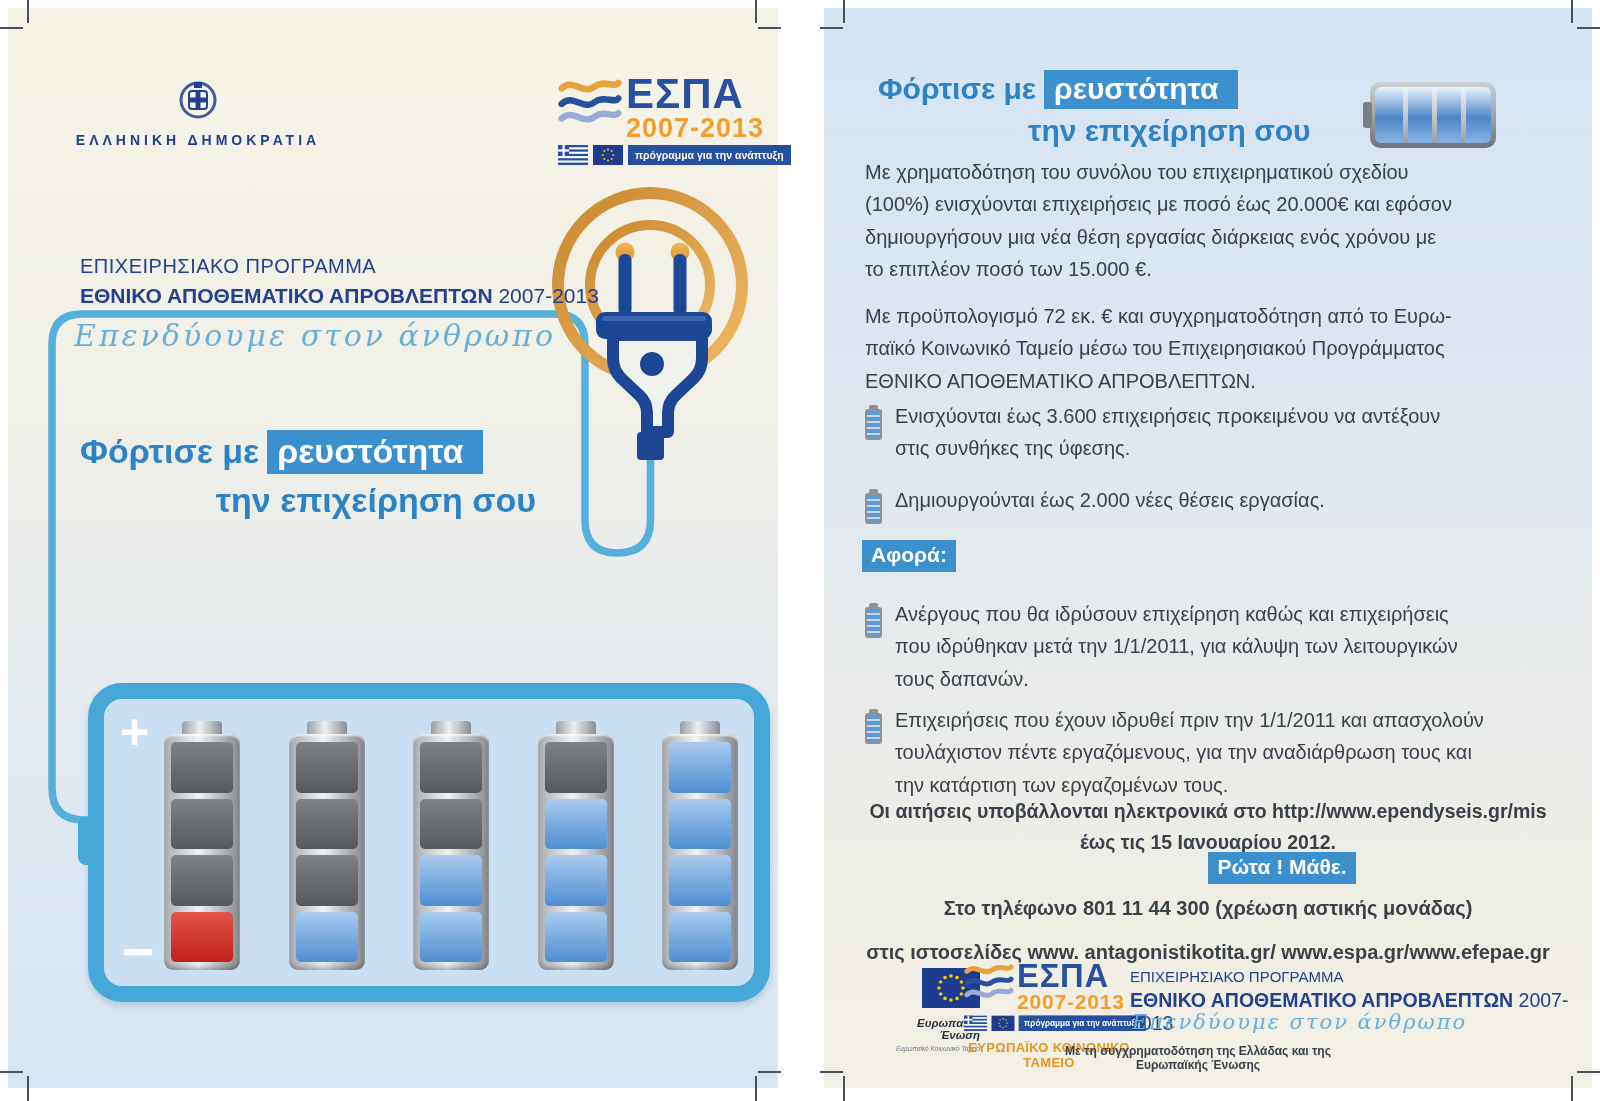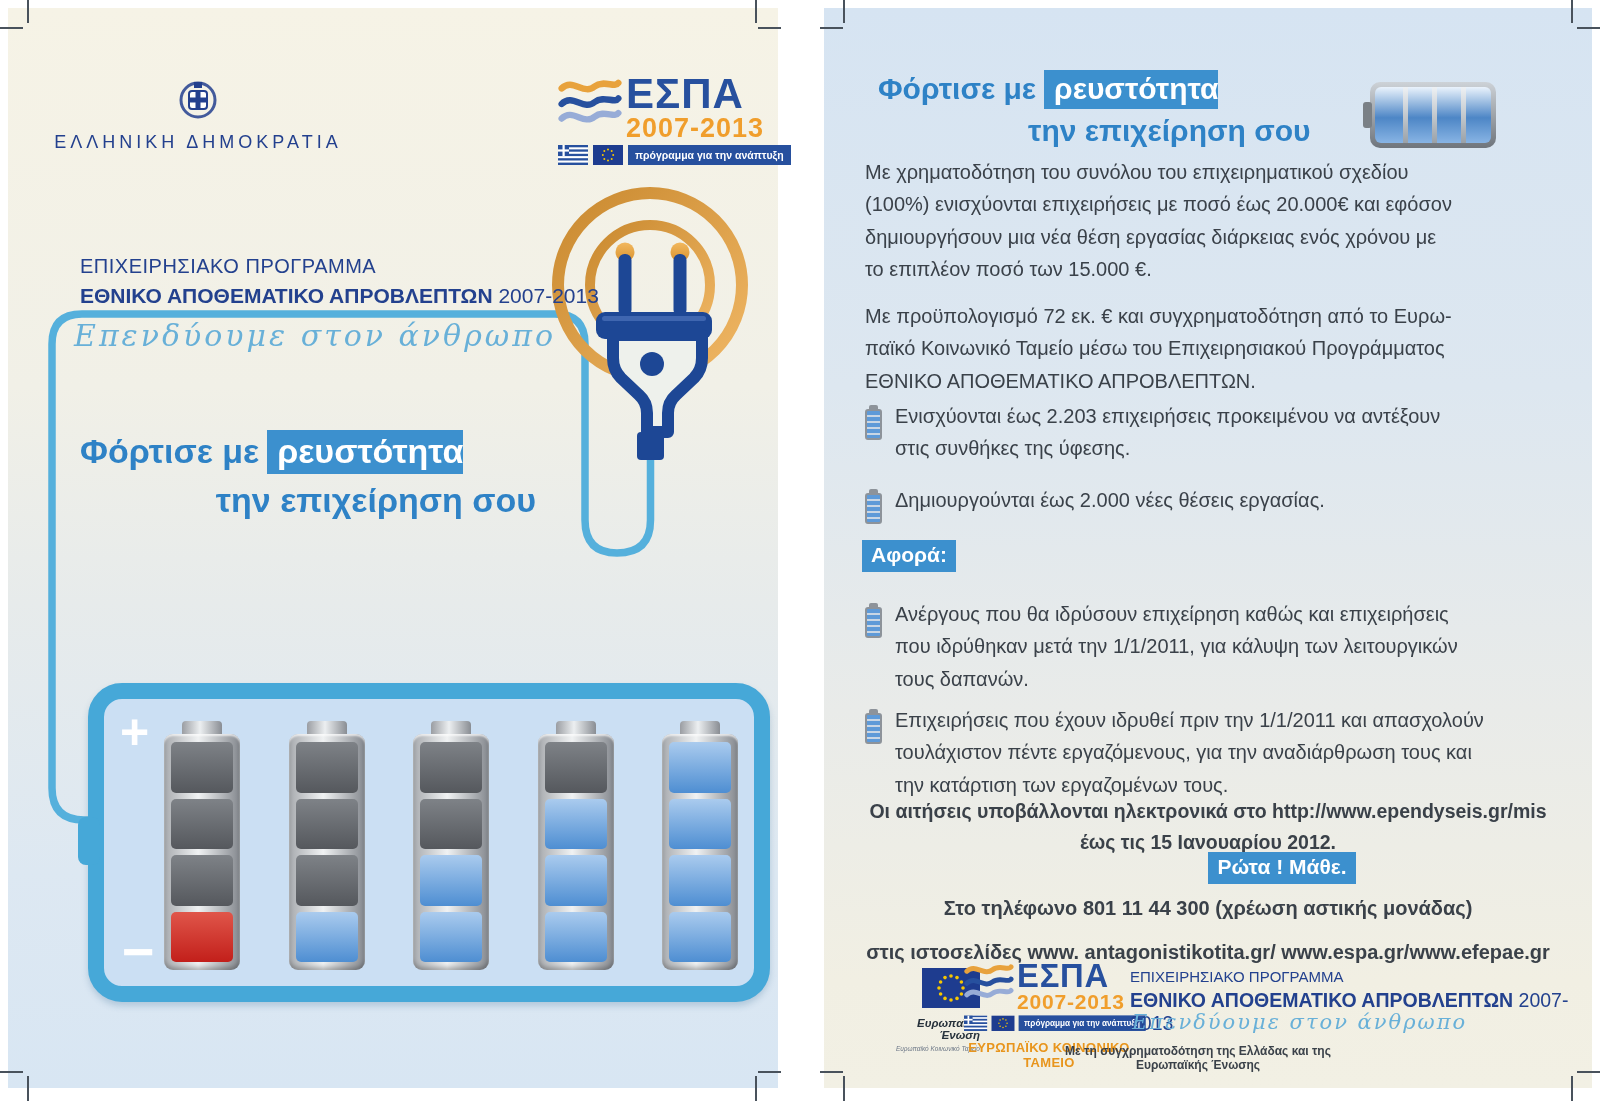--- a/index.html
+++ b/index.html
@@ -12,21 +12,21 @@
     background:linear-gradient(180deg,#d6e4f2 0%,#dde7f0 35%,#e9ebe9 65%,#f1efe3 90%,#f2f0e4 100%);}
 
   
   .mark{position:absolute;background:#49525c;}
   .mark.v{width:2px;}
   .mark.h{height:2px;}
 
   
   .ministry{position:absolute;left:40px;top:68px;width:300px;text-align:center;color:#23408e;}
   .ministry .emblem{display:inline-block;width:40px;height:46px;}
-  .ministry .republic{margin-top:6px;font-size:18px;font-weight:normal;letter-spacing:4px;}
+  .ministry .republic{margin-top:6px;font-size:14px;font-weight:bold;letter-spacing:4px;}
   .ministry .dept{margin-top:8px;font-size:15.5px;line-height:1.35;white-space:pre-line;}
 
   
   .espa{width:210px;}
   .espa .row1{display:flex;align-items:flex-start;}
   .espa .waves{width:64px;height:58px;flex:0 0 auto;}
   .espa .txt{margin-left:4px;}
   .espa .name{font-size:42px;line-height:0.95;font-weight:bold;color:#27509e;letter-spacing:1px;}
   .espa .years{font-size:27px;line-height:1;font-weight:bold;color:#f09e2c;letter-spacing:1px;margin-top:1px;}
   .espa .row2{display:flex;align-items:center;gap:5px;margin-top:3px;}
@@ -41,21 +41,21 @@
   .program .l1{font-size:20px;letter-spacing:0.5px;}
   .program .l2{font-size:21px;margin-top:6px;}
   .program .l2 b{font-weight:bold;}
   .script{position:absolute;left:66px;top:310px;font-family:"DejaVu Serif",serif;
           font-style:italic;font-size:30px;letter-spacing:3px;color:#68b0d8;}
   .script-sm{position:absolute;left:308px;top:1002px;font-family:"DejaVu Serif",serif;
           font-style:italic;font-size:21px;letter-spacing:2px;color:#68b0d8;}
 
   
   .headline{position:absolute;font-weight:bold;color:#2e82c6;}
-  .headline .hl{background:#3c90ce;color:#ffffff;padding:2px 0 4px 10px;margin-left:8px;margin-top:41px;}
+  .headline .hl{background:#3c90ce;color:#ffffff;padding:2px 20px 4px 10px;margin-left:8px;margin-top:41px;}
   .headline-left{left:72px;top:424px;width:456px;font-size:34px;}
   .headline-left .tail{text-align:right;margin-top:10px;}
   .headline-right{left:54px;top:64px;font-size:30px;}
   .headline-right .tail{margin-left:150px;margin-top:8px;}
 
   
   .plug-svg{position:absolute;left:532px;top:172px;width:240px;height:320px;}
   .cable-svg{position:absolute;left:0;top:0;width:770px;height:1080px;pointer-events:none;}
 
   
@@ -292,21 +292,21 @@
 το επιπλέον ποσό των 15.000 €.</div>
     <div class="body-text" style="top:292px;">Με προϋπολογισμό 72 εκ. € και συγχρηματοδότηση από το Ευρω-
 παϊκό Κοινωνικό Ταμείο μέσω του Επιχειρησιακού Προγράμματος
 ΕΘΝΙΚΟ ΑΠΟΘΕΜΑΤΙΚΟ ΑΠΡΟΒΛΕΠΤΩΝ.</div>
 
     <div class="bullet" style="top:392px;">
       <div class="mini-batt">
           <div class="mcap"></div>
           <div class="mbody"></div>
         </div>
-      <div class="btxt">Ενισχύονται έως 2.203 επιχειρήσεις προκειμένου να αντέξουν
+      <div class="btxt">Ενισχύονται έως 3.600 επιχειρήσεις προκειμένου να αντέξουν
 στις συνθήκες της ύφεσης.</div>
     </div>
     <div class="bullet" style="top:476px;">
       <div class="mini-batt">
           <div class="mcap"></div>
           <div class="mbody"></div>
         </div>
       <div class="btxt">Δημιουργούνται έως 2.000 νέες θέσεις εργασίας.</div>
     </div>
 

